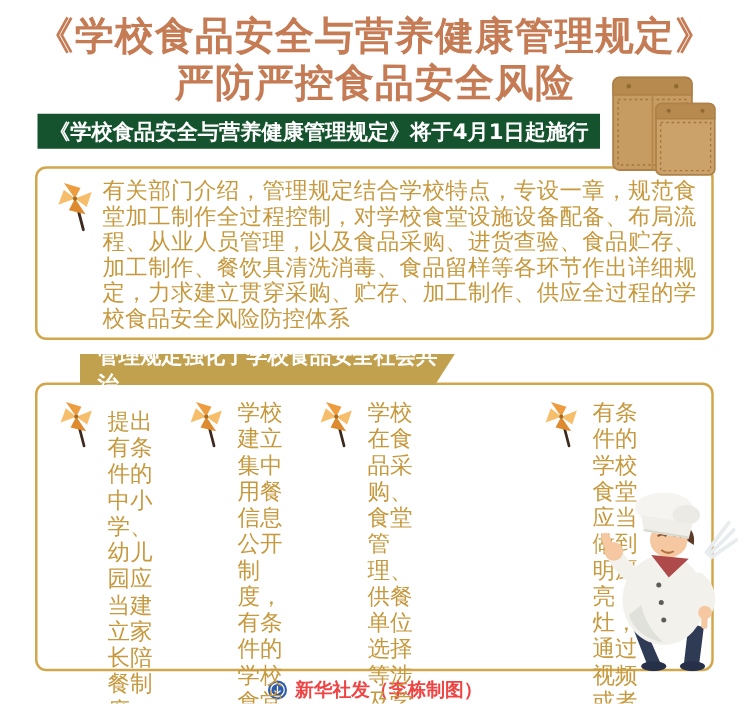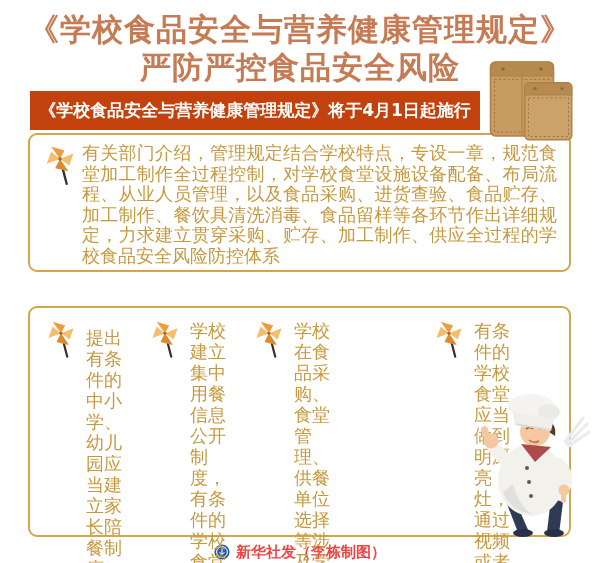--- a/index.html
+++ b/index.html
@@ -7,21 +7,21 @@
     position:relative;width:600px;height:563px;background:#ffffff;overflow:hidden;
     font-family:"DejaVu Sans","Liberation Sans",sans-serif;
   }
   
   .title{
     position:absolute;top:10px;left:0;width:600px;text-align:center;
     color:#c57c55;font-weight:bold;font-size:31px;line-height:38px;letter-spacing:1px;
   }
   
   .banner{
-    position:absolute;left:30px;top:91px;width:450px;height:39px;background:#c2410c;
+    position:absolute;left:30px;top:91px;width:450px;height:28px;background:#14532d;
     color:#ffffff;font-weight:bold;font-size:17px;display:flex;align-items:center;justify-content:center;
     z-index:2;
   }
   
   .envelopes{position:absolute;left:489px;top:58px;width:84px;height:84px;z-index:5;}
   
   .box{
     position:absolute;left:28px;width:543px;border:2px solid #d2a74b;border-radius:9px;
     box-sizing:border-box;background:#ffffff;z-index:1;
   }
@@ -105,20 +105,23 @@
     </g>
   </svg>
 
   <div class="box box1">
     <svg class="pin" viewBox="0 0 36 46">
         <use href="#pinwheel"></use>
       </svg>
     <p>有关部门介绍，管理规定结合学校特点，专设一章，规范食堂加工制作全过程控制，对学校食堂设施设备配备、布局流程、从业人员管理，以及食品采购、进货查验、食品贮存、加工制作、餐饮具清洗消毒、食品留样等各环节作出详细规定，力求建立贯穿采购、贮存、加工制作、供应全过程的学校食品安全风险防控体系</p>
   </div>
 
+  <div class="ribbon">
+    <span>管理规定强化了学校食品安全社会共治</span>
+  </div>
 
   <div class="box box2">
 
     <div class="item one">
       <svg class="pin" viewBox="0 0 36 46">
           <use href="#pinwheel"></use>
         </svg>
       <p class="txt">提出有条件的中小学、幼儿园应当建立家长陪餐制度</p>
     </div>
 

